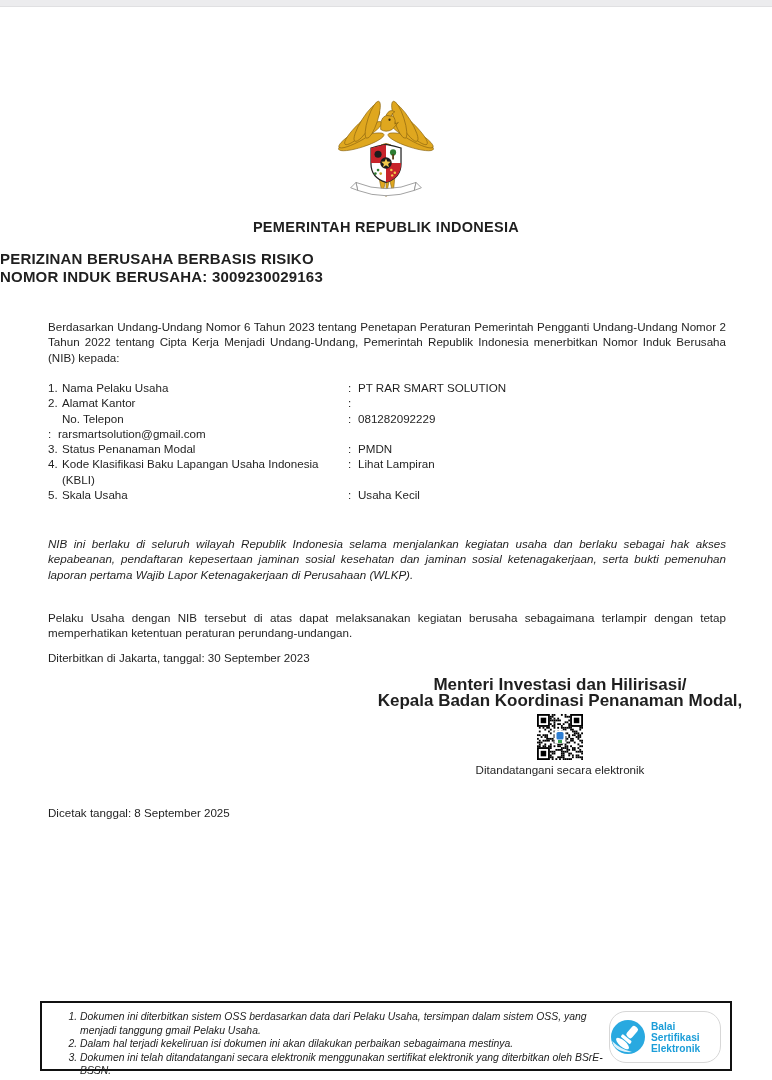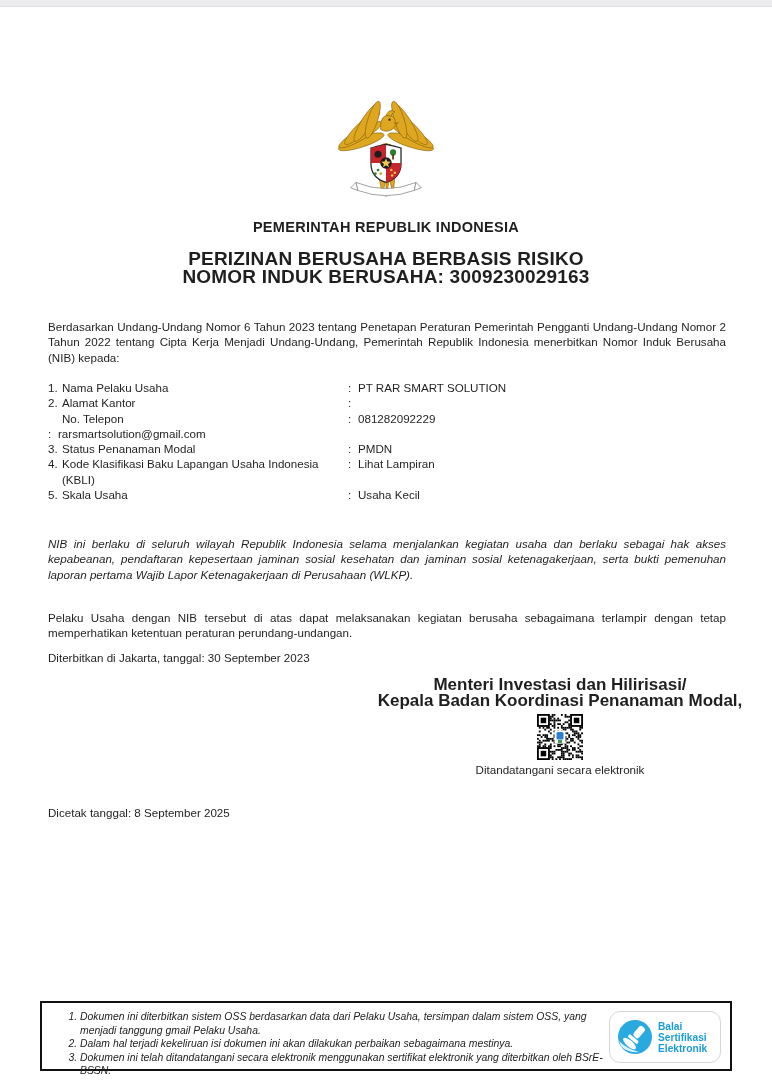--- a/index.html
+++ b/index.html
@@ -8,22 +8,22 @@
     position:relative; width:772px; height:1080px; background:#ffffff;
     font-family:"Liberation Sans","DejaVu Sans",sans-serif; color:#1f1f1f;
     overflow:hidden; margin:0 auto;
   }
   .top-strip { position:absolute; top:0; left:0; right:0; height:7px; background:#ececee; border-bottom:1px solid #e0e0e2; }
 
   .emblem { position:absolute; top:94px; left:0; right:0; display:flex; justify-content:center; }
 
   .country-title { position:absolute; top:219px; left:0; right:0; text-align:center;
     font-size:14.5px; font-weight:bold; letter-spacing:0.3px; }
-  .doc-title { position:absolute; top:250px; left:0; right:0; text-align:center;
-    font-size:19px; font-weight:bold; line-height:18px; letter-spacing:0.2px; }
+  .doc-title { position:absolute; top:250px; left:0; right:0; 
+    font-size:15px; font-weight:bold; line-height:18px; letter-spacing:0.2px; }
 
   .para { position:absolute; left:48px; width:678px; font-size:11.6px; line-height:15.3px; text-align:justify; }
   .intro   { top:319px; }
   .para-nib    { top:536px;font-style:italic; }
   .para-pelaku { top:610px; }
 
   .fields { position:absolute; top:380px; left:48px; width:678px; font-size:11.6px; line-height:15.3px; }
   .frow { display:flex; align-items:flex-start; }
   .fleft { width:300px; display:flex; flex-shrink:0; }
   .fnum { width:14px; flex-shrink:0; }
@@ -38,22 +38,22 @@
   .sig-title { font-size:17px; font-weight:bold; line-height:16px; }
   .qr-wrap { margin:5px auto 3px auto; width:46px; height:46px; }
   .sig-note { font-size:11.6px; margin-top:2px; }
 
   .footer-box { position:absolute; top:1001px; left:40px; width:692px; height:70px;
     border:2px solid #111; background:#fff; }
   .footer-notes { margin:7px 0 0 14px; width:560px; list-style-position:outside; padding-left:24px; }
   .footer-notes li { font-style:italic; font-size:10.4px; line-height:13.6px; color:#222; }
 
   .cert-logo { position:absolute; top:8px; right:9px; width:112px; height:52px;
-    border:1px solid #d7d7d7; border-radius:11px; background:#fff;
-    display:flex; align-items:center; padding:4px 7px; gap:5px; }
+    border:1px solid #d7d7d7; border-radius:17px; background:#fff;
+    display:flex; align-items:center; padding:4px 0; gap:5px; }
   .cert-text { font-size:10.2px; font-weight:bold; line-height:11px; color:#1B9DD8; }
 </style>
 </head>
 <body>
 
 <div class="page">
   <div class="top-strip"></div>
 
   <div class="emblem">
     <svg width="106" height="108" viewBox="0 0 120 118" xmlns="http://www.w3.org/2000/svg">

